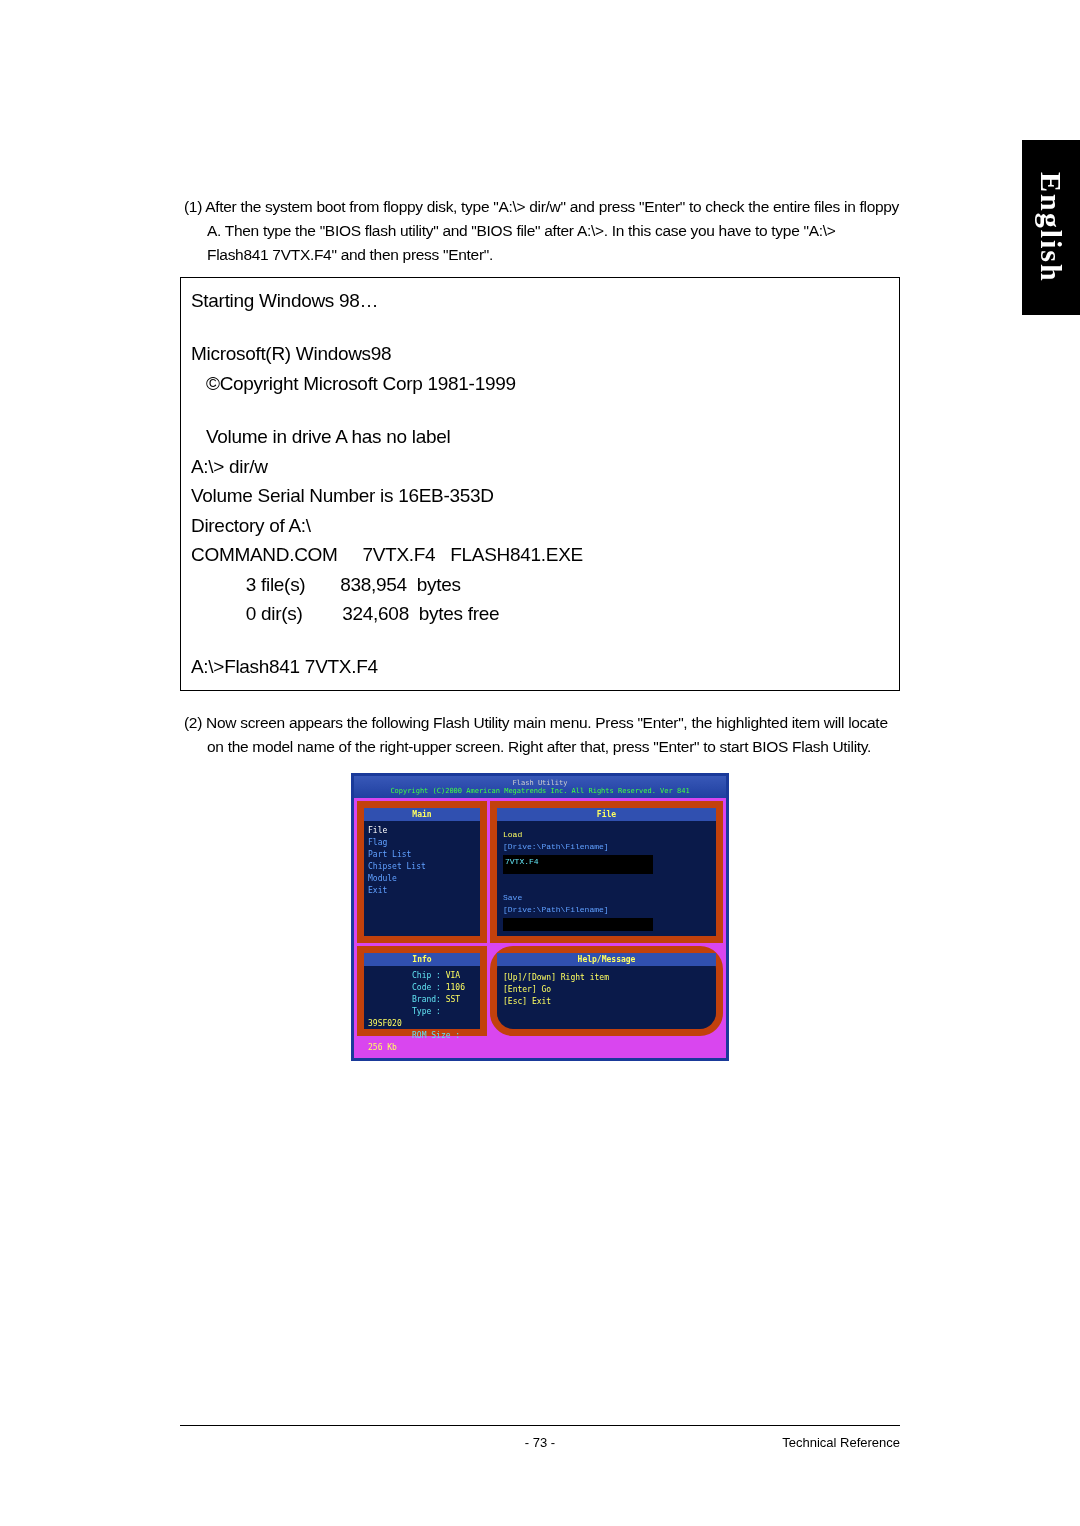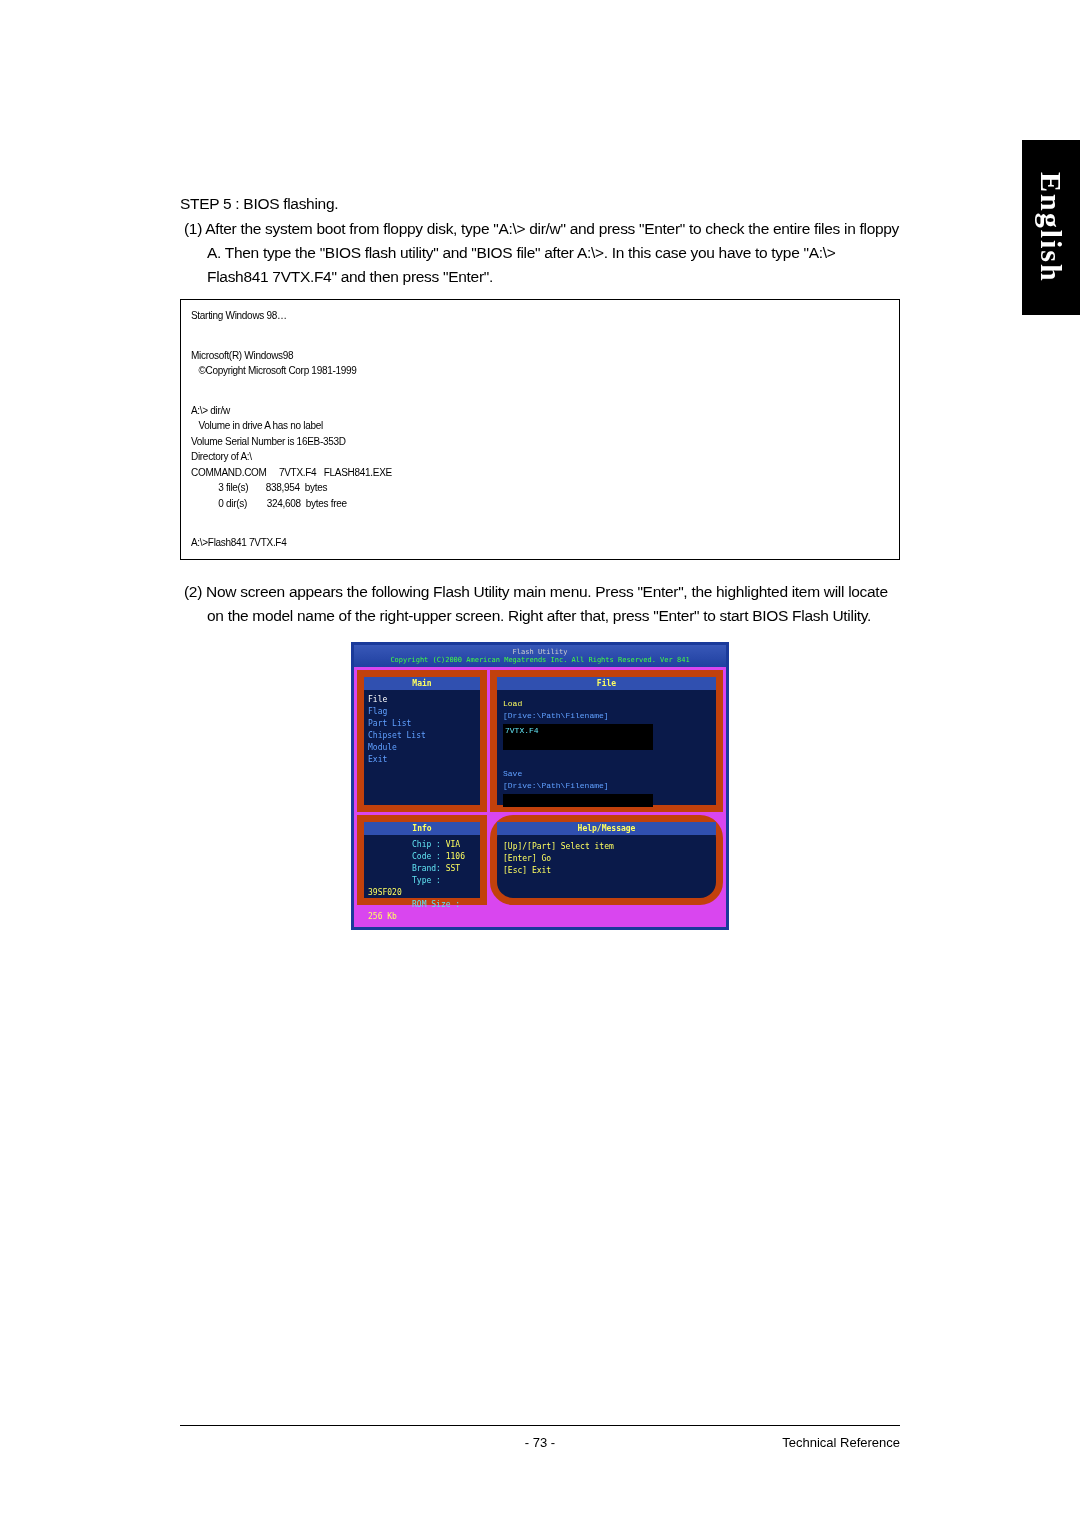--- a/index.html
+++ b/index.html
@@ -33,21 +33,21 @@
     }
     .instruction-line {
       padding-left: 23px;
       text-indent: -23px;
     }
     .terminal-box {
       border: 1.5px solid #000;
       margin-top: 10px;
       margin-bottom: 20px;
       padding: 8px 10px;
-      font-size: 10px;
+      font-size: 19px;
       letter-spacing: -0.3px;
       line-height: 1.55;
     }
     .terminal-line {
       white-space: pre;
     }
     .blank-line {
       height: 24px;
     }
     .step2-text {
@@ -136,21 +136,21 @@
       line-height: 1.5;
     }
     .file-yellow { color: #ffff60; }
     .file-cyan { color: #60a0ff; }
     .file-input {
       background: #000;
       color: #60e0f0;
       padding: 1px 2px;
       margin-top: 2px;
       width: 150px;
-      height: 26px;
+      height: 19px;
       display: block;
     }
     .file-input2 {
       background: #000;
       padding: 1px 2px;
       margin-top: 2px;
       width: 150px;
       height: 13px;
       display: block;
     }
@@ -223,35 +223,34 @@
     }
   </style>
 </head>
 <body>
 
 <div class="english-tab">
   <span class="english-text">English</span>
 </div>
 
 <div class="content-area">
-  <div class="step-title">STEP 5 : BIOS flashing.</div>
   <div class="step-instructions">
     <div class="instruction-line">
       <span>(1)</span> <span>After the system boot from floppy disk, type "A:\&gt; dir/w" and press "Enter" to check the entire files in floppy A.  Then type the "BIOS flash utility" and "BIOS file" after A:\&gt;.  In this case you have to type "A:\&gt; Flash841 7VTX.F4" and then press "Enter".</span>
     </div>
   </div>
 
   <div class="terminal-box">
     <div class="terminal-line">Starting Windows 98…</div>
     <div class="blank-line"></div>
     <div class="terminal-line">Microsoft(R) Windows98</div>
     <div class="terminal-line">   ©Copyright Microsoft Corp 1981-1999</div>
     <div class="blank-line"></div>
+    <div class="terminal-line">   Volume in drive A has no label</div>
     <div class="terminal-line">A:\&gt; dir/w</div>
-    <div class="terminal-line">   Volume in drive A has no label</div>
     <div class="terminal-line">Volume Serial Number is 16EB-353D</div>
     <div class="terminal-line">Directory of A:\</div>
     <div class="terminal-line">COMMAND.COM     7VTX.F4   FLASH841.EXE</div>
     <div class="terminal-line">           3 file(s)       838,954  bytes</div>
     <div class="terminal-line">           0 dir(s)        324,608  bytes free</div>
     <div class="blank-line"></div>
     <div class="terminal-line">A:\&gt;Flash841 7VTX.F4</div>
   </div>
 
   <div class="step2-text">
@@ -301,21 +300,21 @@
               <span class="file-input">7VTX.F4</span>
               <div style="height:18px"></div>
               <div class="file-cyan">Save</div>
               <div class="file-cyan">[Drive:\Path\Filename]</div>
               <span class="file-input2"></span>
             </div>
           </div>
           <div class="bios-panel bios-help-panel">
             <div class="bios-header">Help/Message</div>
             <div class="help-content">
-              <div>[Up]/[Part] Select item</div>
+              <div>[Up]/[Down] Right item</div>
               <div>[Enter] Go</div>
               <div>[Esc] Exit</div>
             </div>
           </div>
         </div>
       </div>
     </div>
   </div>
 </div>
 

